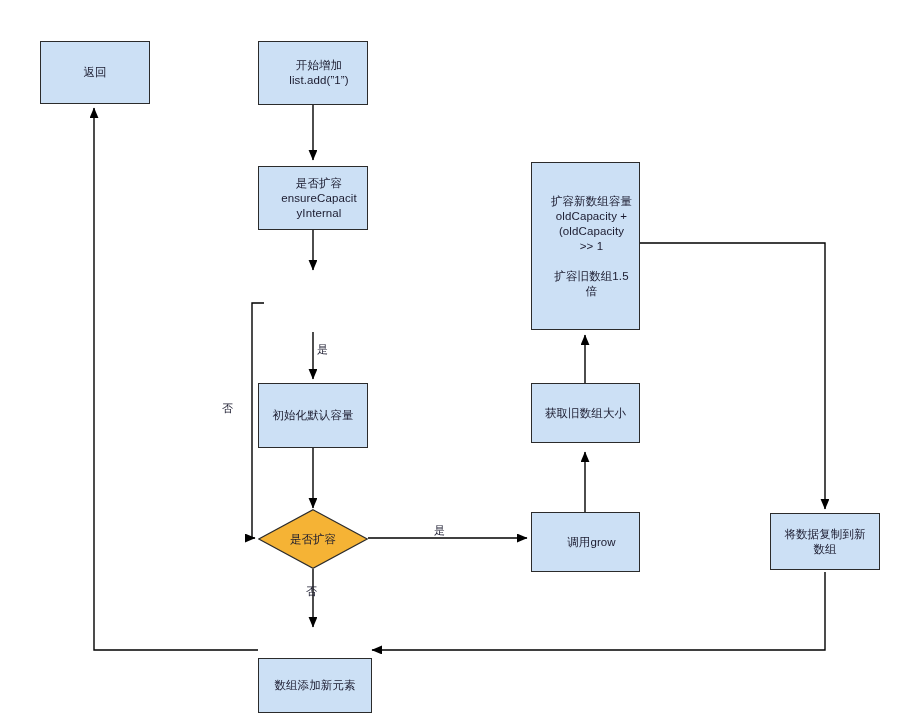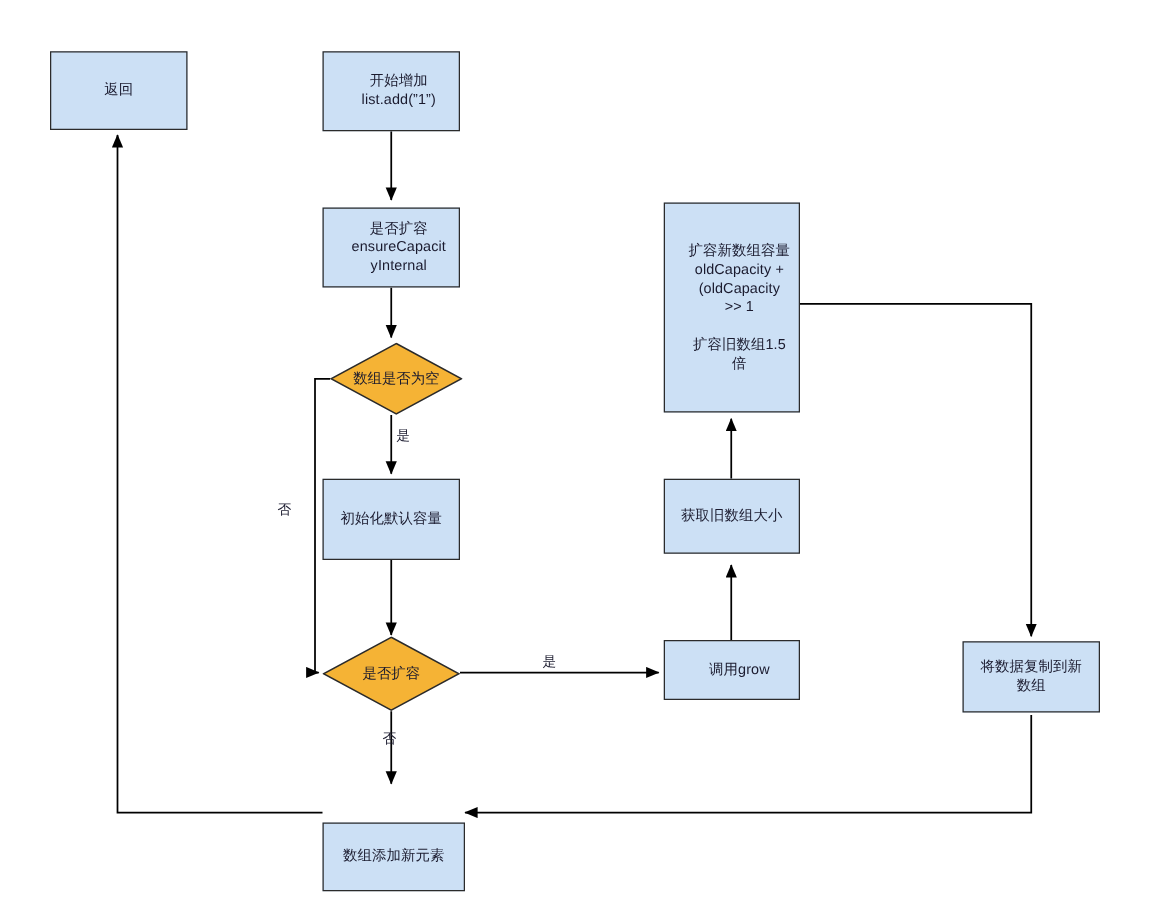--- a/index.html
+++ b/index.html
@@ -122,39 +122,33 @@
     <span class="node-label mono-mix">开始增加
 list.add(”1”)</span>
   </div>
 
   <div class="node process" style="left:258px; top:166px; width:110px; height:64px;">
     <span class="node-label mono-mix">是否扩容
 ensureCapacit
 yInternal</span>
   </div>
 
-  <div class="decision" style="left:264px; top:274px; width:106px; height:58px;">
-    <svg class="decision-shape" width="106" height="58" viewBox="0 0 106 58" xmlns="http://www.w3.org/2000/svg">
-      <polygon points="53,0.8 105.2,29 53,57.2 0.8,29" fill="#f5b335" stroke="#2b2b2b" stroke-width="1.2"></polygon>
-    </svg>
-    <span class="decision-label">数组是否为空</span>
-  </div>
 
   <div class="node process" style="left:258px; top:383px; width:110px; height:65px;">
     <span class="node-label">初始化默认容量</span>
   </div>
 
   <div class="decision" style="left:258px; top:509px; width:110px; height:60px;">
     <svg class="decision-shape" width="110" height="60" viewBox="0 0 110 60" xmlns="http://www.w3.org/2000/svg">
       <polygon points="55,0.8 109.2,30 55,59.2 0.8,30" fill="#f5b335" stroke="#2b2b2b" stroke-width="1.2"></polygon>
     </svg>
     <span class="decision-label">是否扩容</span>
   </div>
 
-  <div class="node process" style="left:531px; top:512px; width:109px; height:48px;">
+  <div class="node process" style="left:531px; top:512px; width:109px; height:60px;">
     <span class="node-label mono-mix">调用grow</span>
   </div>
 
   <div class="node process" style="left:531px; top:383px; width:109px; height:60px;">
     <span class="node-label">获取旧数组大小</span>
   </div>
 
   <div class="node process" style="left:531px; top:162px; width:109px; height:168px;">
     <span class="node-label mono-mix">扩容新数组容量
 oldCapacity +

